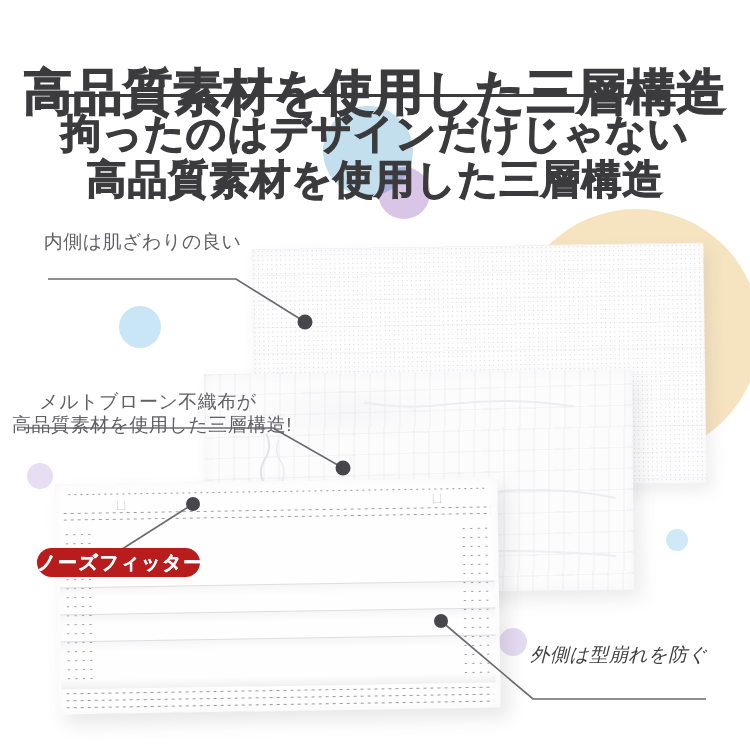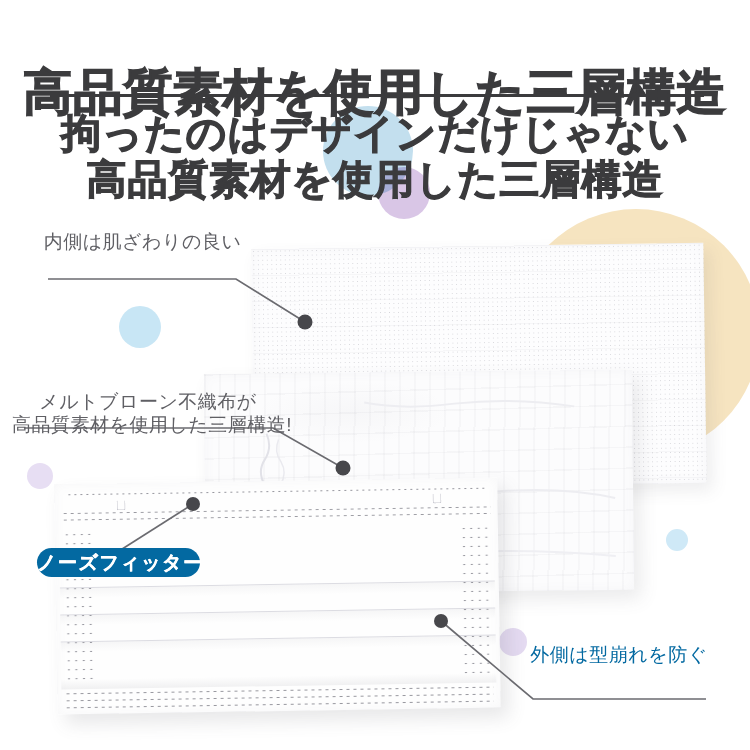--- a/index.html
+++ b/index.html
@@ -147,19 +147,19 @@
 
   <div class="label" style="left: 30px; top: 231px; width: 225px; color: rgb(95, 95, 100);">
     <div>内側は肌ざわりの良い</div>
   </div>
 
   <div class="label" style="left: 12px; top: 379px; width: 272px; color: rgb(95, 95, 100); margin-top: 12px;">
     <div>メルトブローン不織布が</div>
     <div>高品質素材を使用した三層構造!</div>
   </div>
 
-  <div class="label" style="left: 523px; top: 644px; width: 192px; color: #0369a1;">
+  <div class="label" style="left: 523px; top: 644px; width: 192px; color: #404040; font-style: italic;">
     <div>外側は型崩れを防ぐ</div>
   </div>
 
-  <div class="badge" style="color: rgb(255, 255, 255); background: #0369a1;">ノーズフィッター</div>
+  <div class="badge" style="color: rgb(255, 255, 255); background: #b91c1c;">ノーズフィッター</div>
 
 </div>
 
 </body></html>

